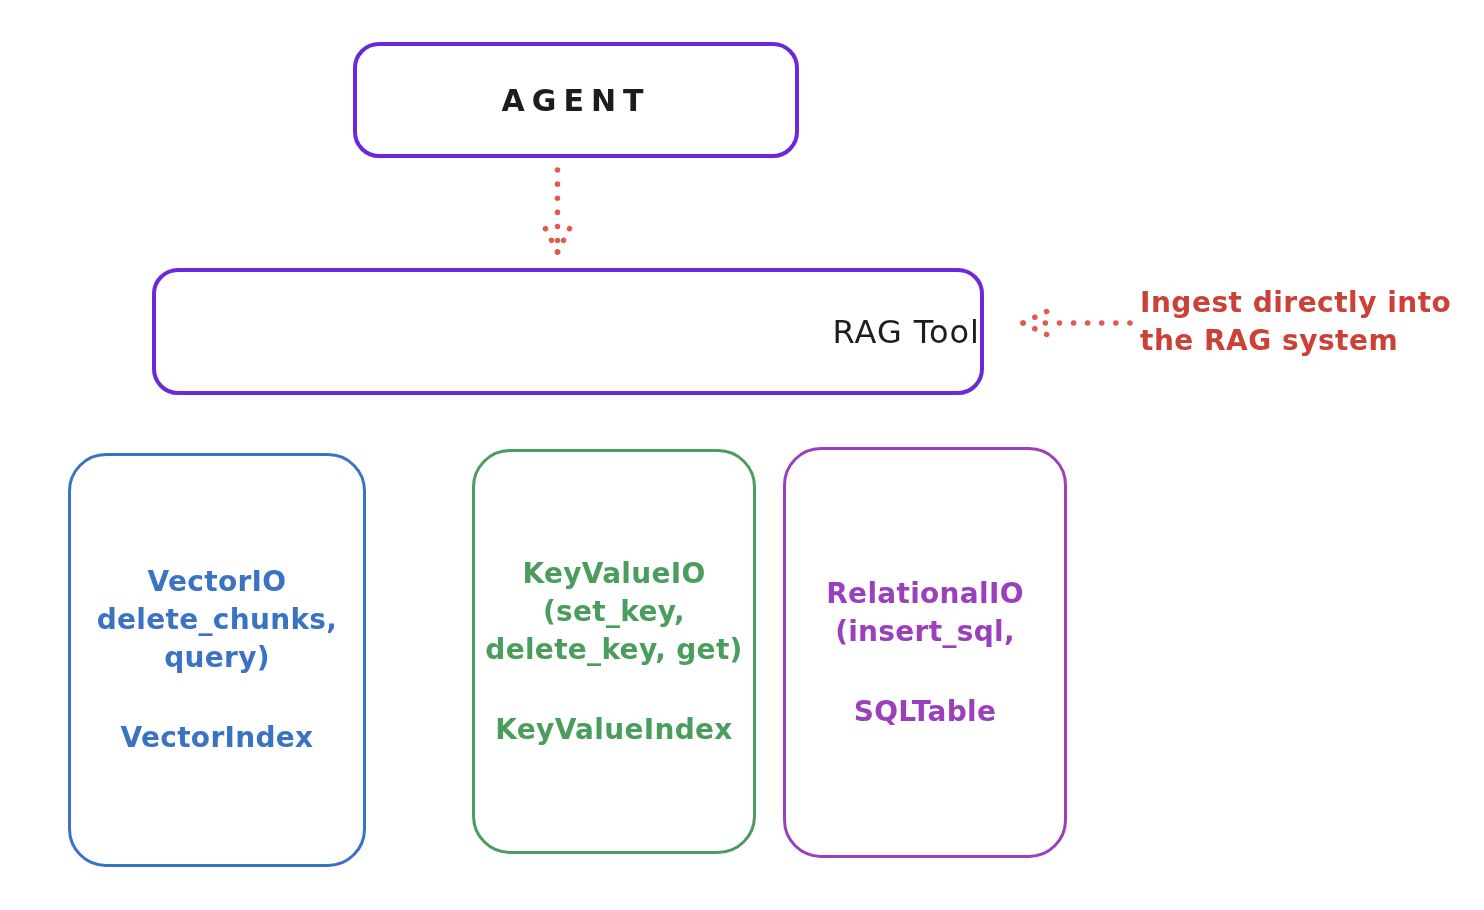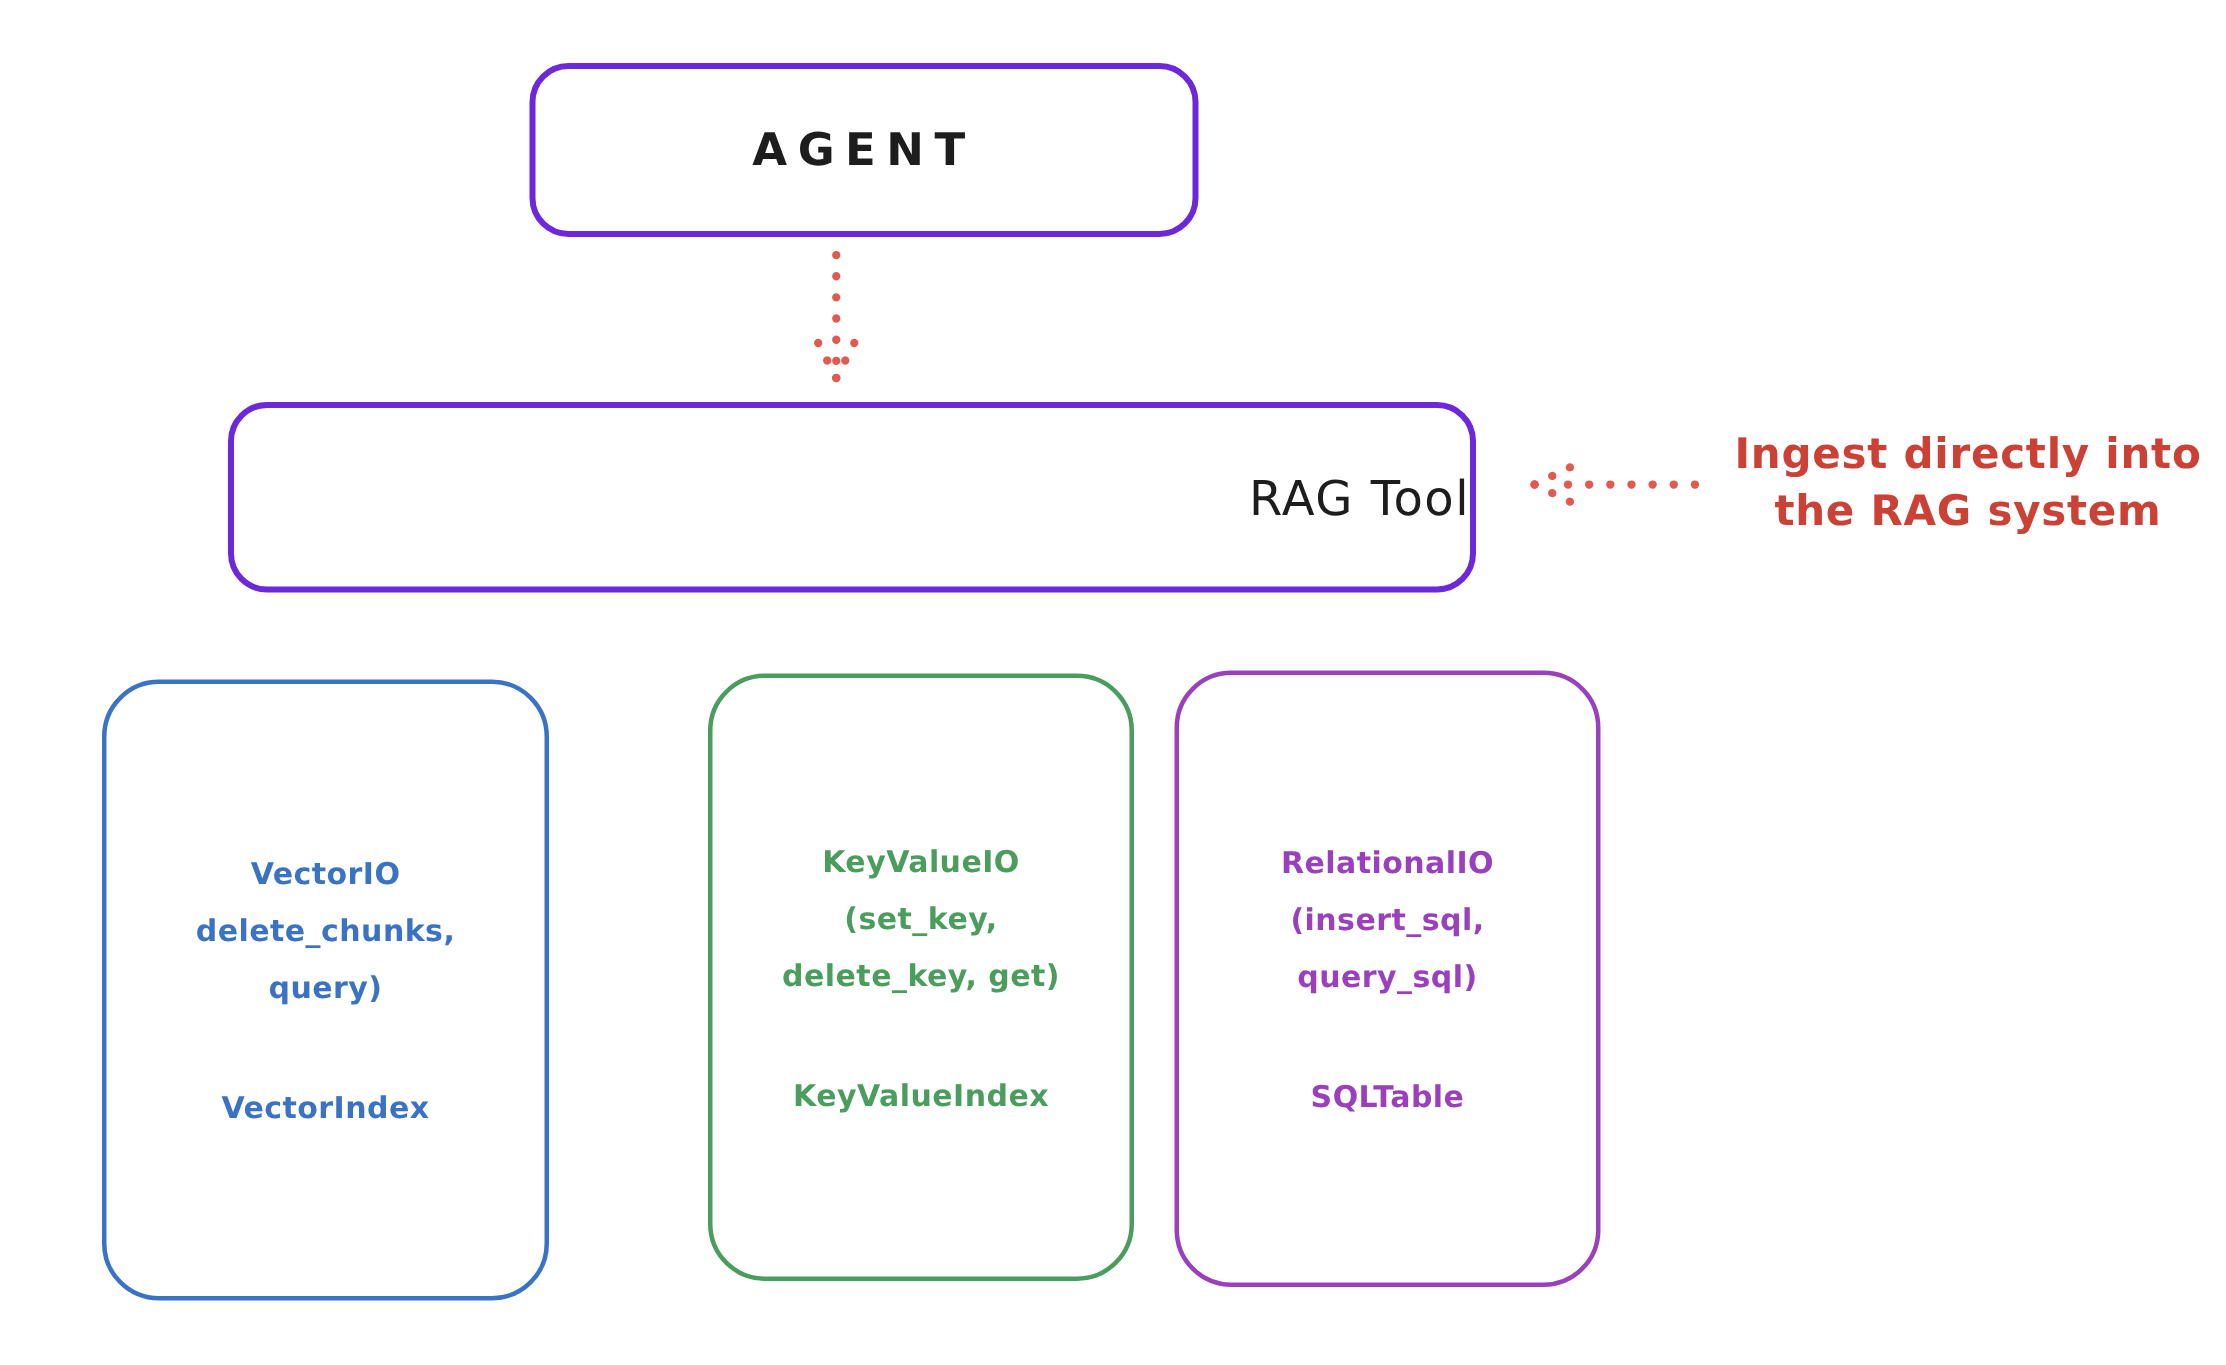--- a/index.html
+++ b/index.html
@@ -49,40 +49,39 @@
   }
   .rag-box .label {
     font-size: 32px;
     font-weight: 500;
     letter-spacing: 1px;
   }
   .annotation {
     position: absolute;
     left: 1140px; top: 284px;
     width: 344px;
-    text-align: center;
     color: #cc4136;
     font-size: 28px;
     font-weight: 700;
     line-height: 38px;
     letter-spacing: 0.5px;
   }
   .card {
     position: absolute;
     background: #ffffff;
     border-width: 3.5px;
     border-style: solid;
     border-radius: 38px;
     box-sizing: border-box;
     display: flex;
     flex-direction: column;
     align-items: center;
     justify-content: center;
     text-align: center;
-    font-size: 20px;
+    font-size: 28px;
     font-weight: 600;
     line-height: 38px;
     letter-spacing: 0.3px;
   }
   .card .card-index { margin-top: 42px; }
   .card-vector {
     left: 68px; top: 453px;
     width: 298px; height: 414px;
     border-color: #3b73c4;
     color: #3b73c4;
@@ -149,18 +148,17 @@
       <div>(set_key,</div>
       <div>delete_key, get)</div>
     </div>
     <div class="card-index">KeyValueIndex</div>
   </div>
 
   <div class="card card-relational">
     <div class="card-lines">
       <div>RelationalIO</div>
       <div>(insert_sql,</div>
-      <div>query_sql)</div>
     </div>
     <div class="card-index">SQLTable</div>
   </div>
 
 </div>
 
 </body></html>

